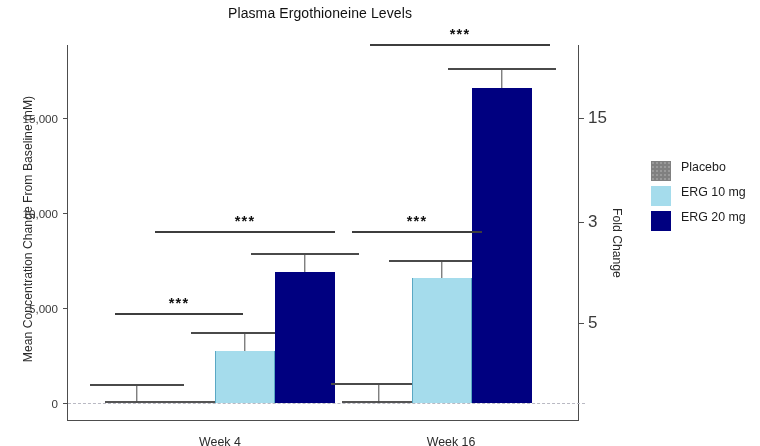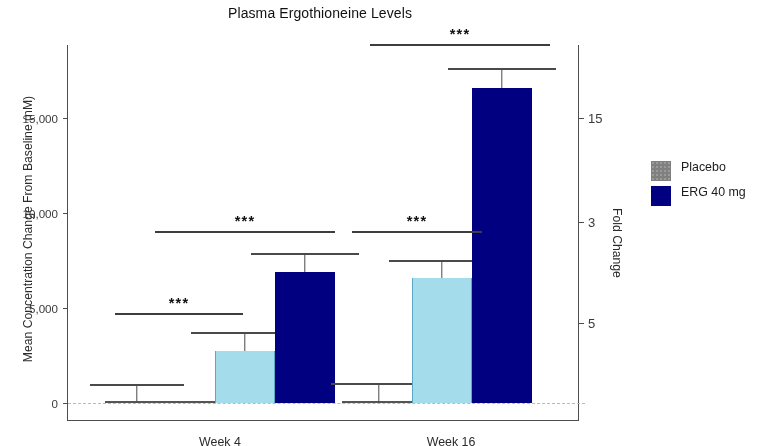--- a/index.html
+++ b/index.html
@@ -126,21 +126,21 @@
     margin-right: 9px;
     font-size: 11.6px;
     color: #3a3a3a;
     white-space: nowrap;
     transform: translateY(-50%);
   }
   .ticklabel-right {
     position: absolute;
     left: 512px;
     margin-left: 9px;
-    font-size: 13px;
+    font-size: 17px;
     color: #3a3a3a;
     white-space: nowrap;
     transform: translateY(-50%);
   }
   .x-ticklabel {
     position: absolute;
     top: 390px;
     font-size: 12.4px;
     color: #2b2b2b;
     text-align: center;
@@ -315,20 +315,24 @@
     <div class="x-ticklabel" style="left:384px;">Week 16</div>
   </div>
 
   <div class="legend">
 
     <div class="legend-row">
       <span class="legend-swatch sw-placebo"></span>
       <span class="legend-label">Placebo</span>
     </div>
 
+    <div class="legend-row">
+      <span class="legend-swatch sw-erg10"></span>
+      <span class="legend-label">ERG 10 mg</span>
+    </div>
 
     <div class="legend-row">
       <span class="legend-swatch sw-erg25"></span>
-      <span class="legend-label">ERG 40 mg</span>
+      <span class="legend-label">ERG 20 mg</span>
     </div>
   </div>
 
 </div>
 
 </body></html>

